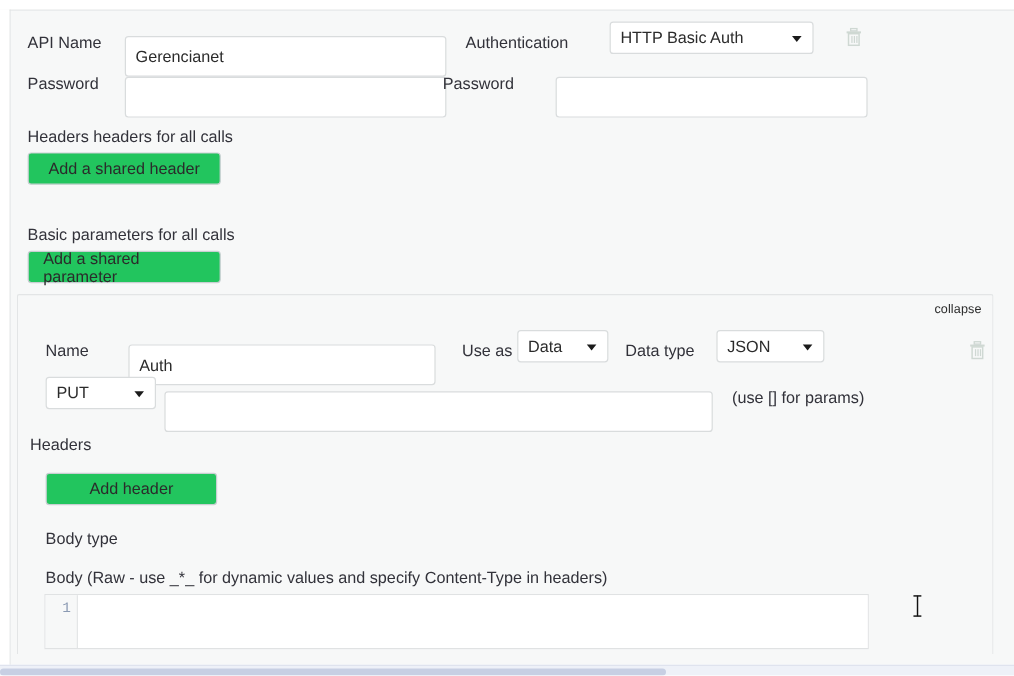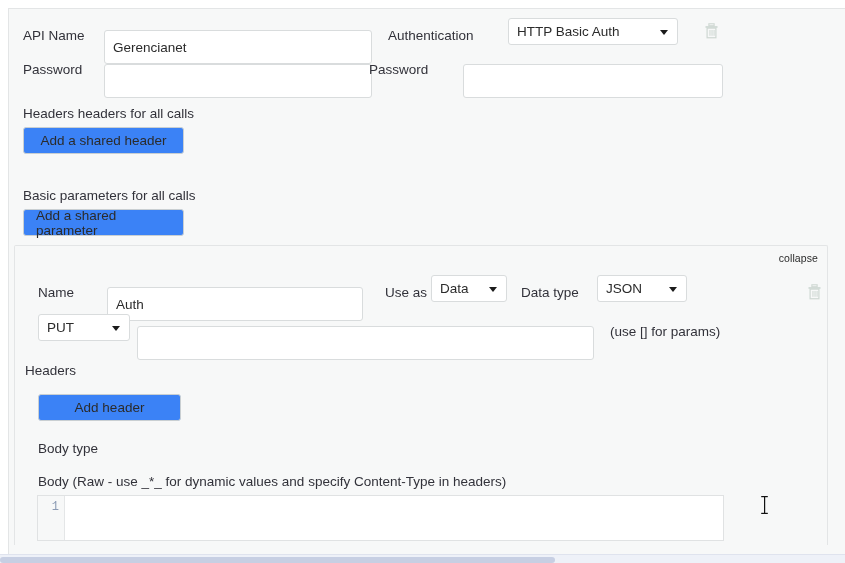--- a/index.html
+++ b/index.html
@@ -100,21 +100,21 @@
     top: 50%;
     margin-top: -2px;
     width: 0; height: 0;
     border-left: 4.5px solid transparent;
     border-right: 4.5px solid transparent;
     border-top: 5px solid #1b1b1b;
   }
 
   .btn {
     box-sizing: border-box;
-    background: #3b82f6;
+    background: #22c55e;
     border: 1px solid #c9cfd2;
     border-radius: 3px;
     height: 27px;
     display: inline-flex;
     align-items: center;
     justify-content: center;
     font-family: "Liberation Sans", sans-serif;
     font-size: 13.5px;
     color: #2b2b2b;
     cursor: pointer;

